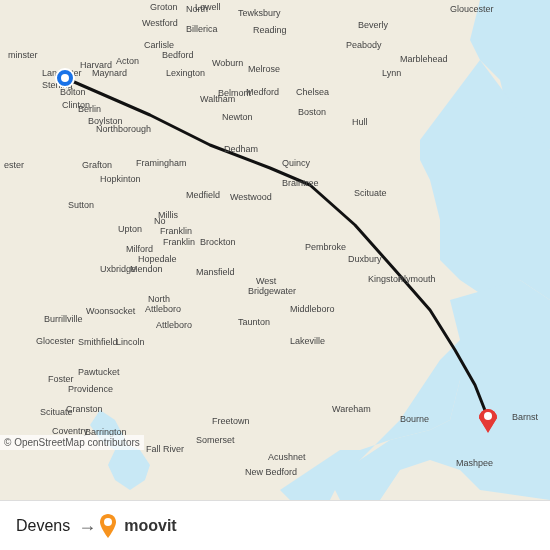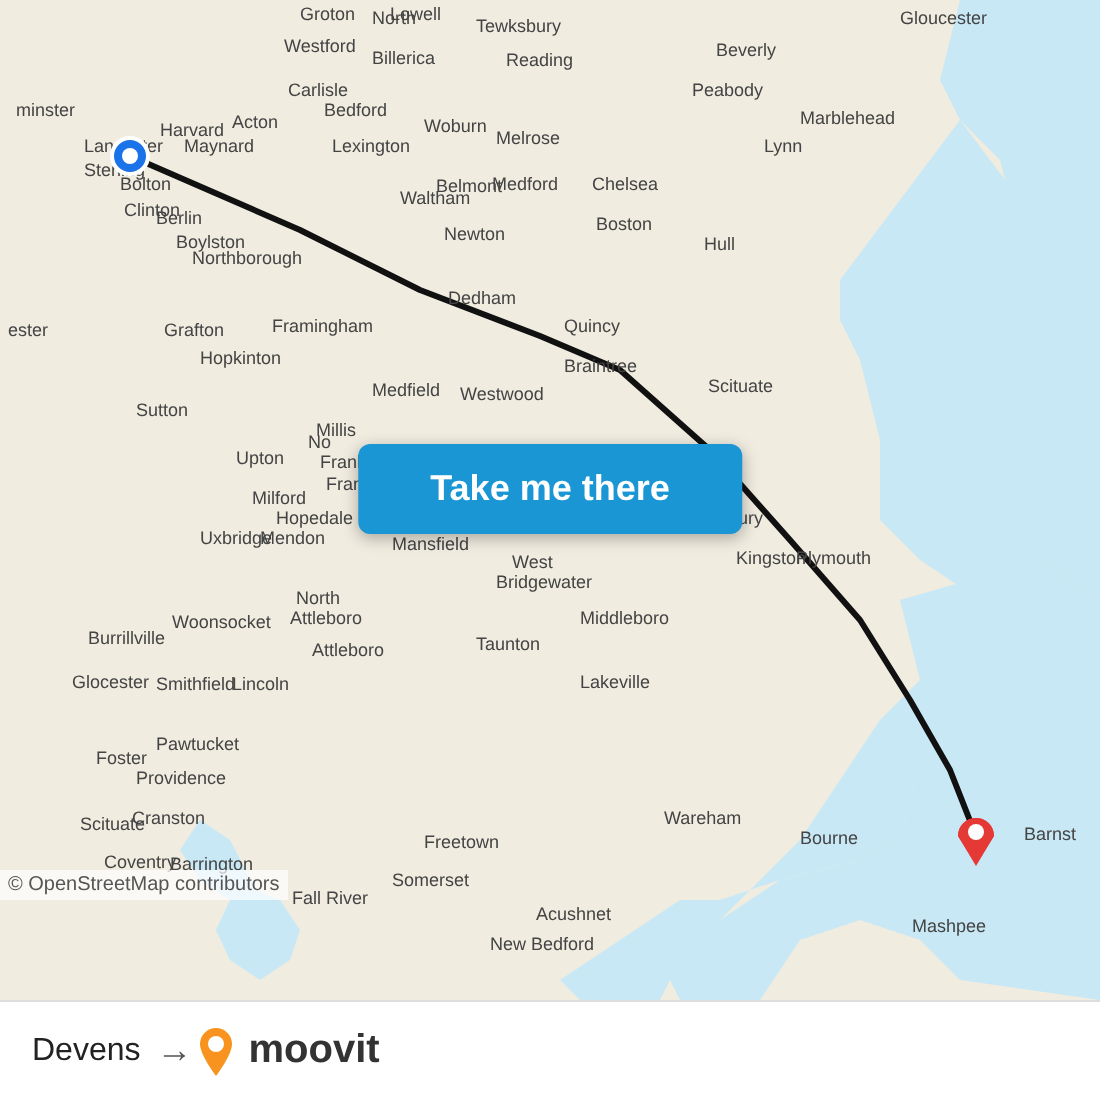--- a/index.html
+++ b/index.html
@@ -209,29 +209,28 @@
     <path d="M479,418 a9,9 0 1,1 18,0 L488,433 Z" fill="#e53935"></path>
     <circle cx="488" cy="416" r="4" fill="white"></circle>
   </svg>
   
   
   <div id="osm-attribution">
     <span>© OpenStreetMap contributors</span>
   </div>
   
   
-  <button id="take-me-there-btn">Take me there</button>
 </div>
 
 <div id="bottom-bar">
   <div id="route-info">
     <span>Devens</span>
     <span id="arrow-icon">→</span>
   </div>
 
   <div id="moovit-logo">
     <svg id="moovit-pin" viewBox="0 0 24 28" xmlns="http://www.w3.org/2000/svg">
       <path d="M12,2 C7.6,2 4,5.6 4,10 C4,15.5 12,26 12,26 C12,26 20,15.5 20,10 C20,5.6 16.4,2 12,2 Z" fill="#f7931e"></path>
       <circle cx="12" cy="10" r="4" fill="white"></circle>
     </svg>
-    <span style="font-size:20px;font-weight:bold;color:#333;">moovit</span>
+    <span style="font-size:16px;font-weight:bold;color:#333;">moovit</span>
   </div>
 </div>
 
 </body></html>

